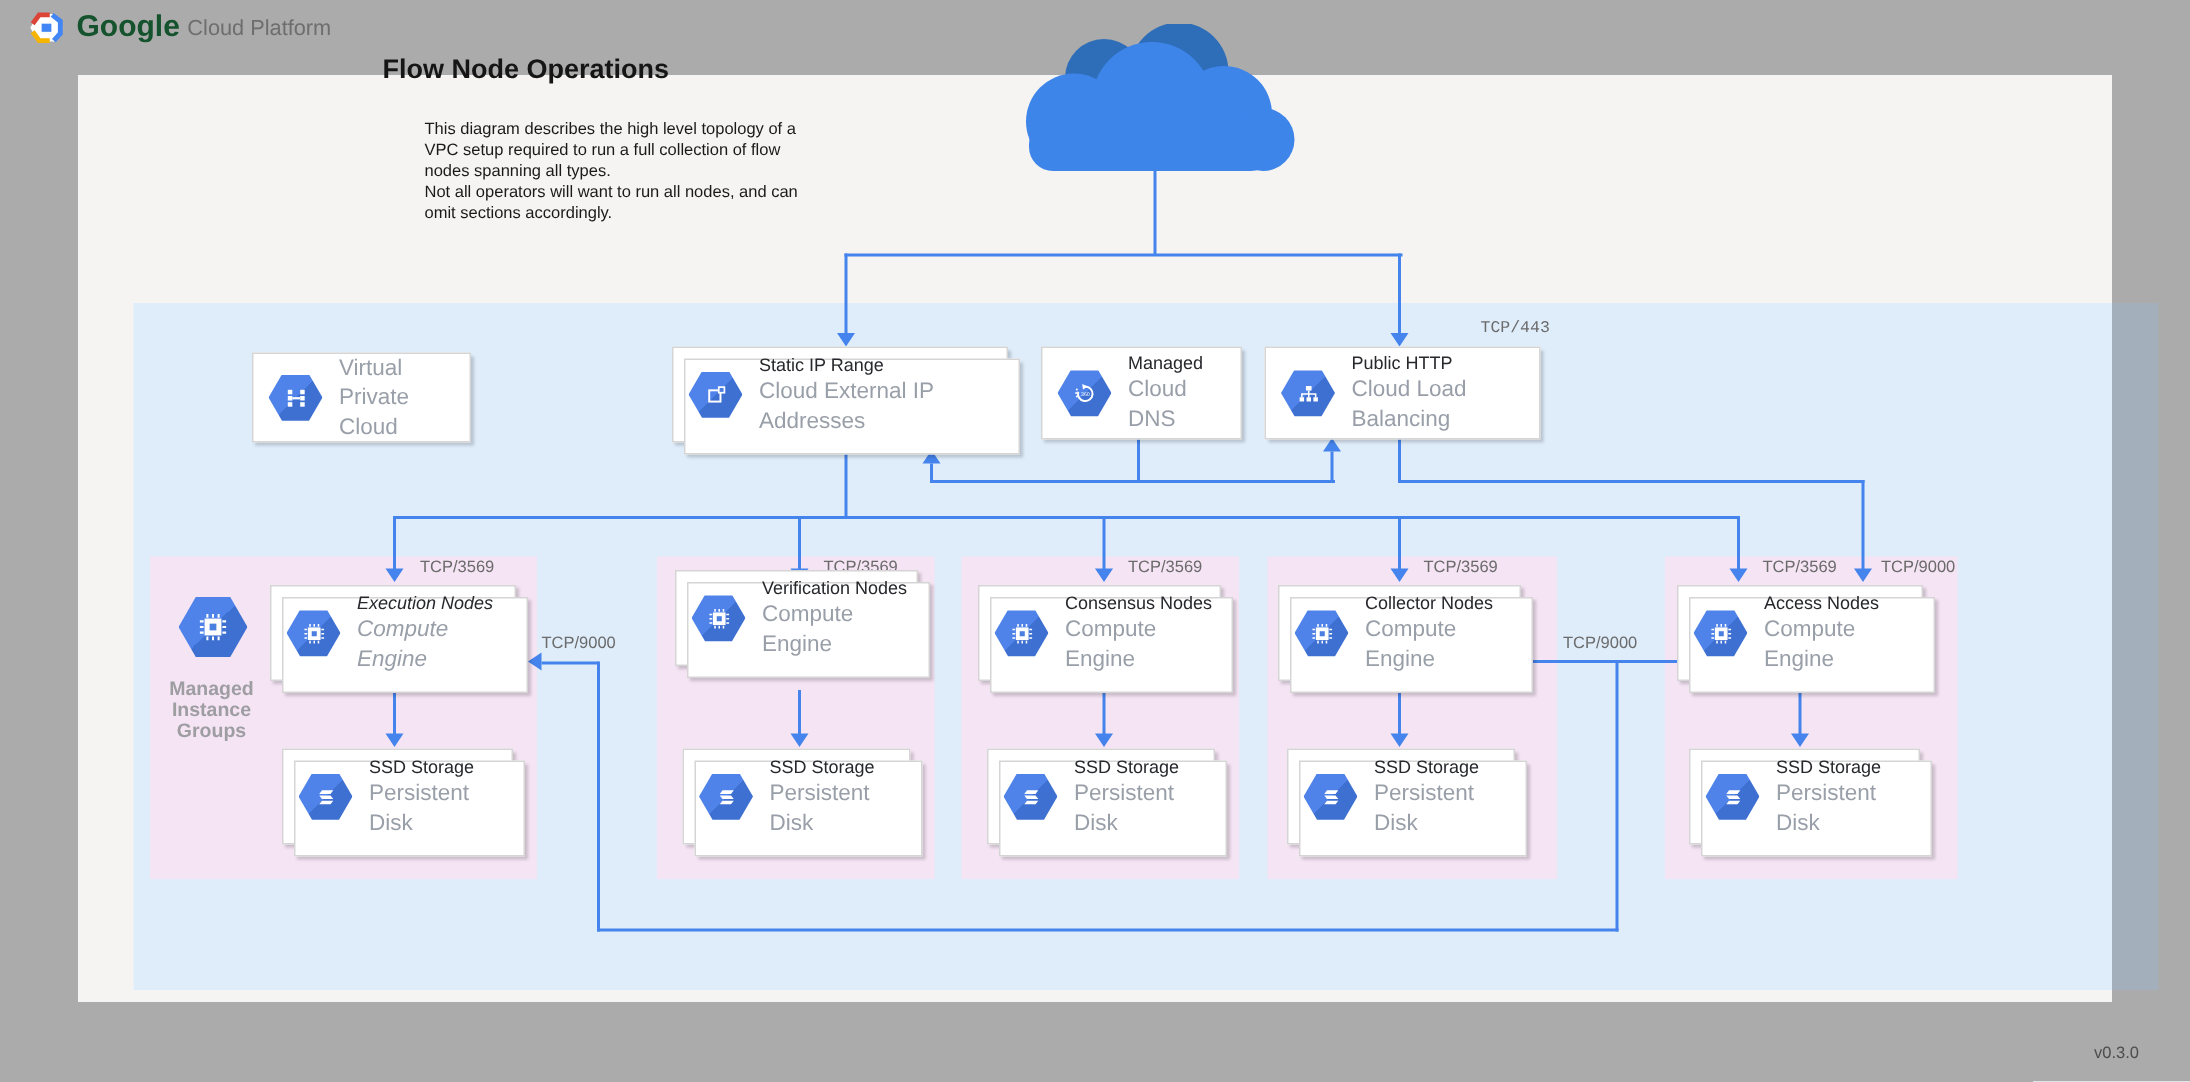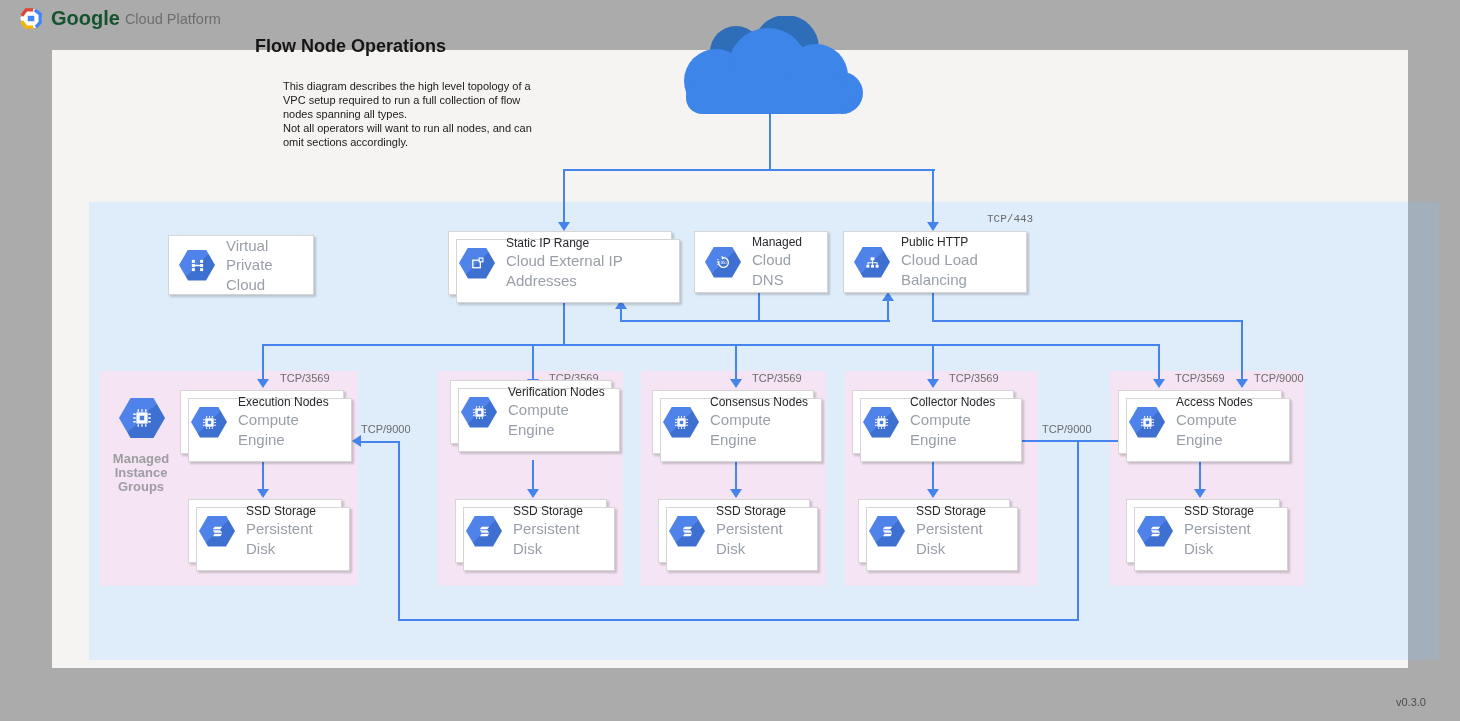--- a/index.html
+++ b/index.html
@@ -86,21 +86,21 @@
           <rect x="3.5" y="3.5" width="9" height="9" fill="#fff"></rect>
           <rect x="6.2" y="6.2" width="3.6" height="3.6" fill="#4a7ee0"></rect>
           <g stroke="#fff" stroke-width="1.1">
             <path d="M5 1v2M8 1v2M11 1v2M5 13v2M8 13v2M11 13v2M1 5h2M1 8h2M1 11h2M13 5h2M13 8h2M13 11h2"></path>
           </g>
         </svg>
     </div>
     <div id="miglabel">Managed
 Instance
 Groups</div>
-    <div class="card stack" style="left:80px;top:19px;width:162px;height:62px;">
+    <div class="card stack" style="left:80px;top:19px;width:162px;height:62px;font-style:italic;">
       <div class="hex">
           <svg width="15" height="15" viewBox="0 0 16 16">
             <rect x="3.5" y="3.5" width="9" height="9" fill="#fff"></rect>
             <rect x="6.2" y="6.2" width="3.6" height="3.6" fill="#4a7ee0"></rect>
             <g stroke="#fff" stroke-width="1.1">
               <path d="M5 1v2M8 1v2M11 1v2M5 13v2M8 13v2M11 13v2M1 5h2M1 8h2M1 11h2M13 5h2M13 8h2M13 11h2"></path>
             </g>
           </svg>
         </div>
       <div class="ctext">

